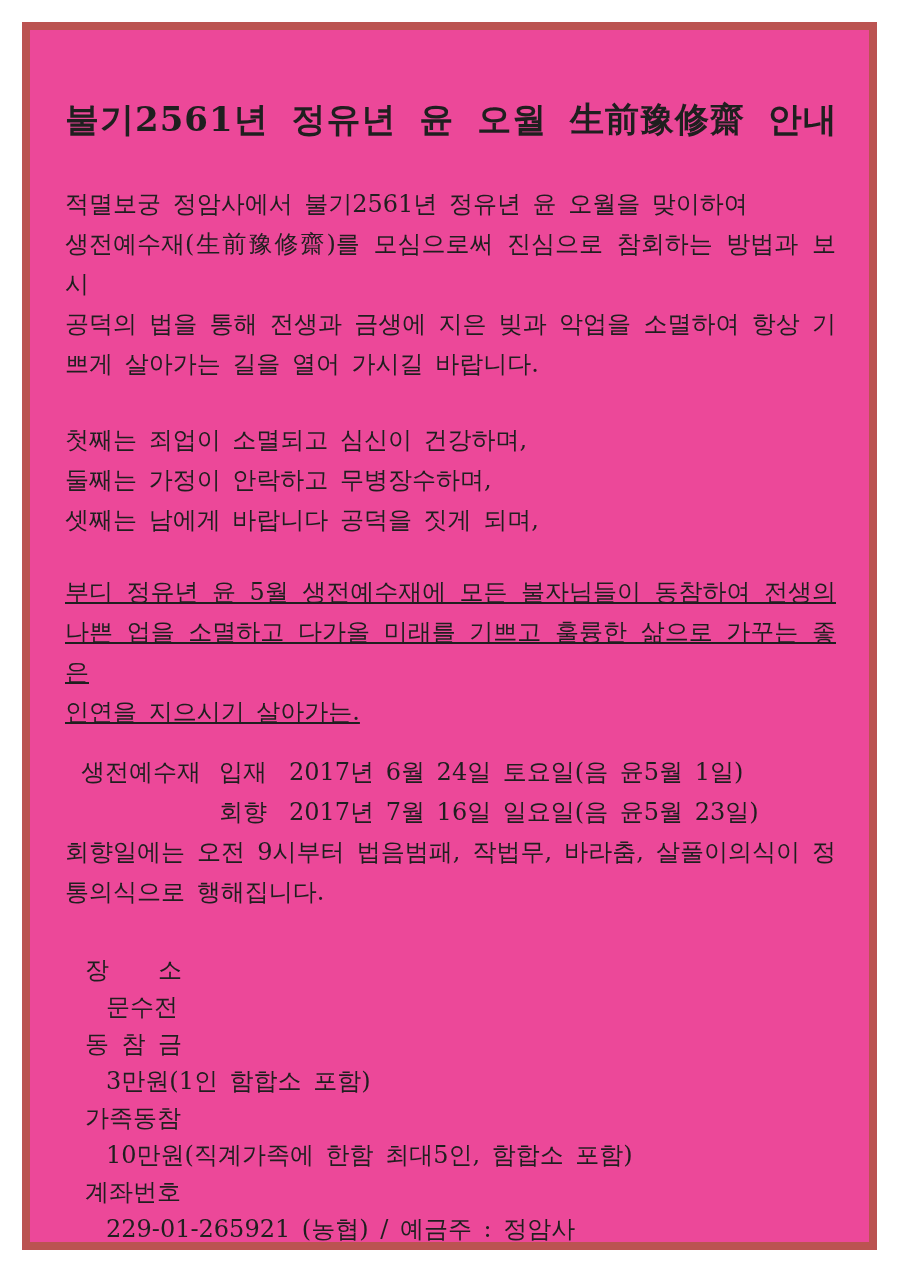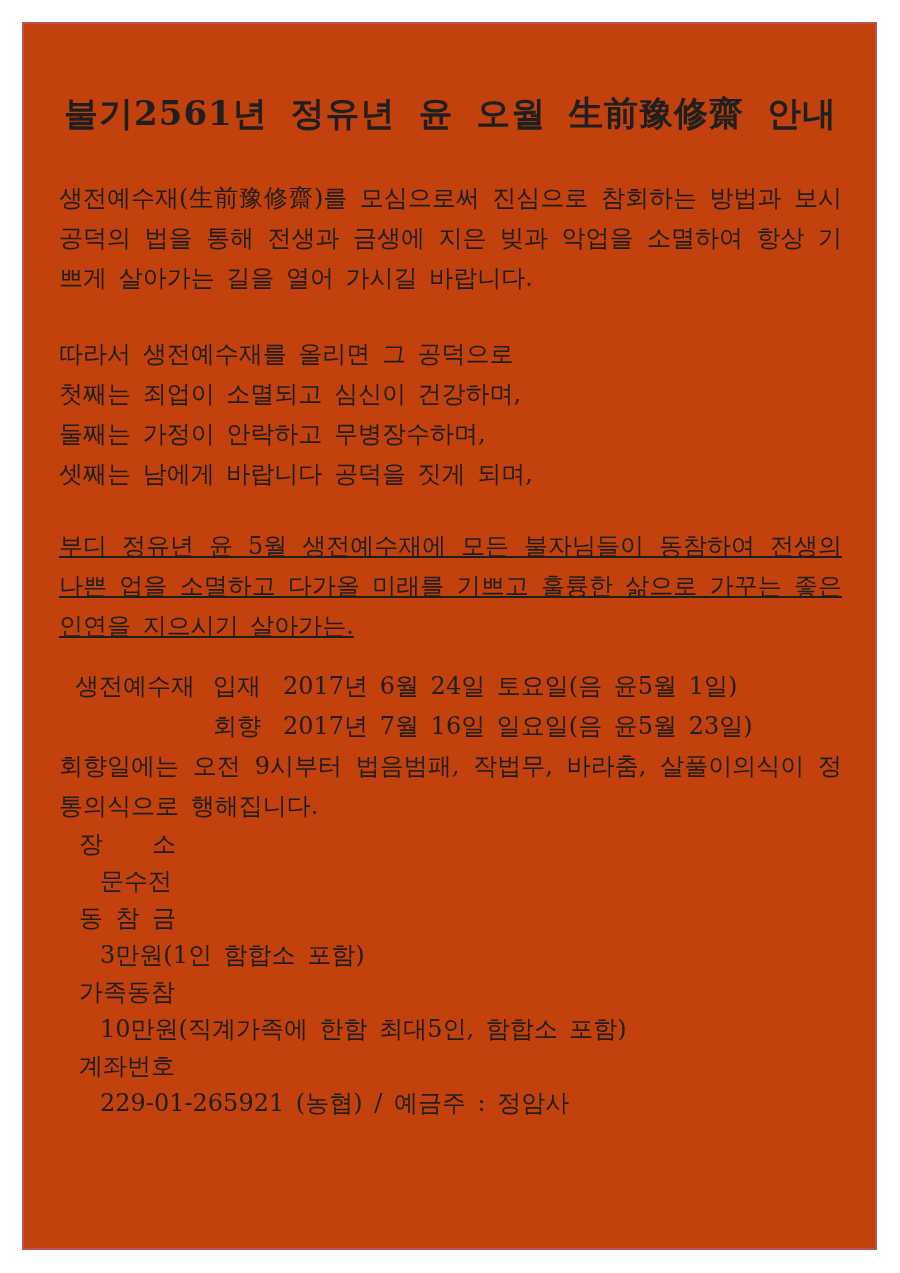--- a/index.html
+++ b/index.html
@@ -9,22 +9,22 @@
     height: 1273px;
     background: #ffffff;
     position: relative;
     overflow: hidden;
     font-family: "DejaVu Serif", "Liberation Serif", serif;
     color: #1f1f1f;
   }
   .frame {
     position: absolute;
     left: 22px; top: 22px; right: 23px; bottom: 23px;
-    border: 2px solid #0f172a;
-    background: #c2410c;
+    border: 8px solid #0f172a;
+    background: #ec4899;
   }
   .content {
     position: absolute;
     left: 0; top: 0; right: 0; bottom: 0;
     padding: 64px 33px 0 35px;
   }
   .doc-title {
     margin: 0 0 40px 0;
     font-size: 34px;
     font-weight: bold;
@@ -33,21 +33,21 @@
     letter-spacing: 1px;
     word-spacing: 10px;
     white-space: nowrap;
   }
   .para { font-size: 24px; line-height: 40px; word-spacing: 4px; }
   .line { min-height: 40px; }
   .line.j { text-align: justify; text-align-last: justify; }
   .intro   { margin-bottom: 36px; }
   .merits  { margin-bottom: 32px; }
   .appeal  { margin-bottom: 20px; text-decoration: underline; }
-  .schedule-block { }
+  .schedule-block { margin-bottom: 40px; }
   .sched { padding-left: 16px; }
   .sched-row { display: flex; }
   .sc1 { width: 138px; flex: none; }
   .sc2 { width: 70px;  flex: none; }
   .sc3 { flex: 1; white-space: nowrap; }
   .info { font-size: 24px; line-height: 37px; padding-left: 20px; word-spacing: 4px; }
   .info-row { display: flex; min-height: 37px; flex-direction: column; }
   .ilabel {
     display: inline-block;
     width: 97px;
@@ -59,27 +59,27 @@
 </style>
 </head>
 <body>
 
 <div class="frame" style="border-color: rgb(187, 83, 81);">
   <div class="content">
 
     <h1 class="doc-title">불기2561년 정유년 윤 오월 生前豫修齋 안내</h1>
 
     <div class="para intro">
+      <div class="line">적멸보궁 정암사에서 불기2561년 정유년 윤 오월을 맞이하여</div>
       <div class="line j">생전예수재(生前豫修齋)를 모심으로써 진심으로 참회하는 방법과 보시</div>
       <div class="line j">공덕의 법을 통해 전생과 금생에 지은 빚과 악업을 소멸하여 항상 기</div>
       <div class="line">쁘게 살아가는 길을 열어 가시길 바랍니다.</div>
     </div>
 
     <div class="para merits">
-      <div class="line">따라서 생전예수재를 올리면 그 공덕으로</div>
       <div class="line">첫째는 죄업이 소멸되고 심신이 건강하며,</div>
       <div class="line">둘째는 가정이 안락하고 무병장수하며,</div>
       <div class="line">셋째는 남에게 바랍니다 공덕을 짓게 되며,</div>
     </div>
 
     <div class="para appeal">
       <div class="line j">부디 정유년 윤 5월 생전예수재에 모든 불자님들이 동참하여 전생의</div>
       <div class="line j">나쁜 업을 소멸하고 다가올 미래를 기쁘고 훌륭한 삶으로 가꾸는 좋은</div>
       <div class="line">인연을 지으시기 살아가는.</div>
     </div>

